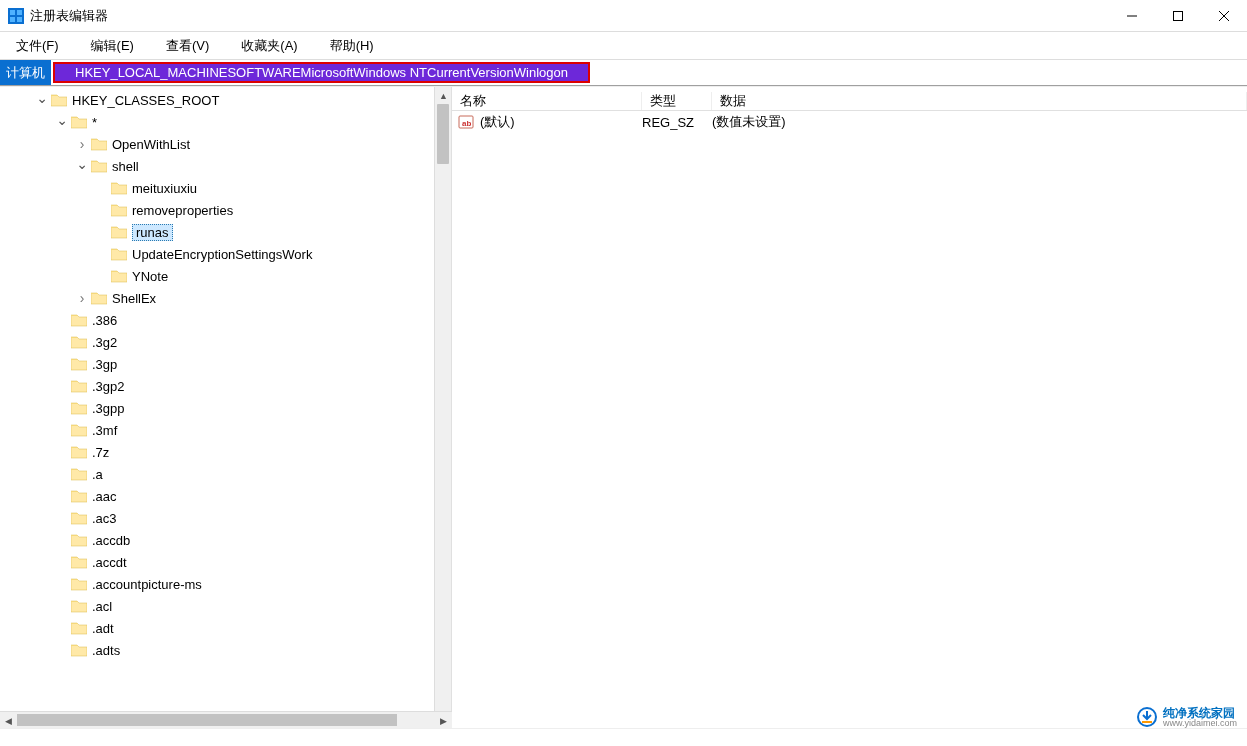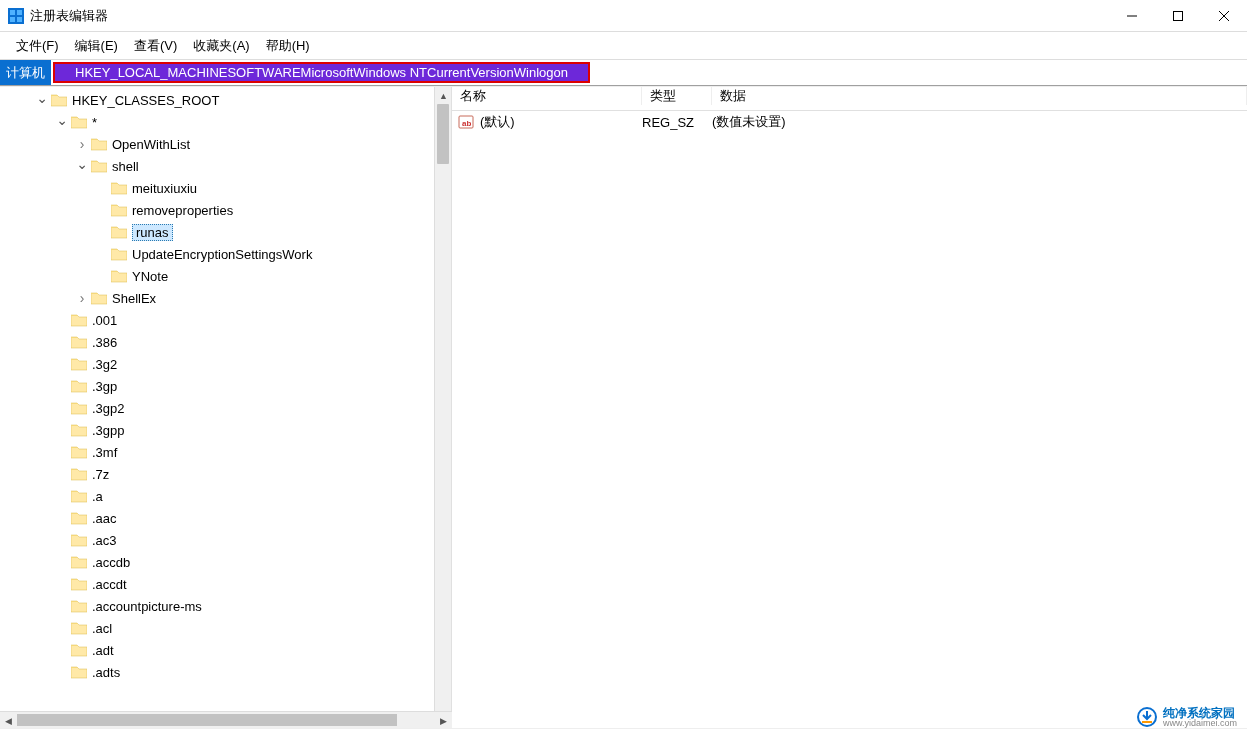--- a/index.html
+++ b/index.html
@@ -37,21 +37,21 @@
     display: flex;
     align-items: center;
     justify-content: center;
     font-size: 13px;
   }
   .menubar {
     height: 28px;
     display: flex;
     align-items: center;
     padding-left: 8px;
-    gap: 0;
+    gap: 16px;
     border-bottom: 1px solid #ddd;
   }
   .menubar .menu-item {
     padding: 3px 8px;
     font-size: 13px;
   }
   .addressbar {
     height: 26px;
     display: flex;
     align-items: stretch;
@@ -178,21 +178,21 @@
   }
   .list-pane {
     flex: 1;
     display: flex;
     flex-direction: column;
   }
   .list-header {
     display: flex;
     height: 24px;
     border-bottom: 1px solid #e0e0e0;
-    align-items: flex-start;
+    align-items: flex-end;
     font-size: 13px;
   }
   .list-header .col {
     padding-left: 8px;
     border-right: 1px solid #eee;
   }
   .col-name { width: 190px; }
   .col-type { width: 70px; }
   .col-data { flex: 1; }
   .list-body { flex: 1; }
@@ -401,30 +401,20 @@
             <span class="label">ShellEx</span>
           </div>
           <div class="tree-row indent-1">
             <span class="expander"></span>
             <span class="folder-icon">
               <svg width="16" height="14" viewBox="0 0 16 14">
                 <path d="M0 2 L6 2 L8 4 L16 4 L16 13 L0 13 Z" fill="#ffe9a8" stroke="#d9b84a" stroke-width="0.5"></path>
                 <path d="M0 2 L6 2 L7 3 L0 3 Z" fill="#f5d87a"></path>
               </svg>
             </span>
-            <span class="label">.001</span>
-          </div>
-          <div class="tree-row indent-1">
-            <span class="expander"></span>
-            <span class="folder-icon">
-              <svg width="16" height="14" viewBox="0 0 16 14">
-                <path d="M0 2 L6 2 L8 4 L16 4 L16 13 L0 13 Z" fill="#ffe9a8" stroke="#d9b84a" stroke-width="0.5"></path>
-                <path d="M0 2 L6 2 L7 3 L0 3 Z" fill="#f5d87a"></path>
-              </svg>
-            </span>
             <span class="label">.386</span>
           </div>
           <div class="tree-row indent-1">
             <span class="expander"></span>
             <span class="folder-icon">
               <svg width="16" height="14" viewBox="0 0 16 14">
                 <path d="M0 2 L6 2 L8 4 L16 4 L16 13 L0 13 Z" fill="#ffe9a8" stroke="#d9b84a" stroke-width="0.5"></path>
                 <path d="M0 2 L6 2 L7 3 L0 3 Z" fill="#f5d87a"></path>
               </svg>
             </span>

